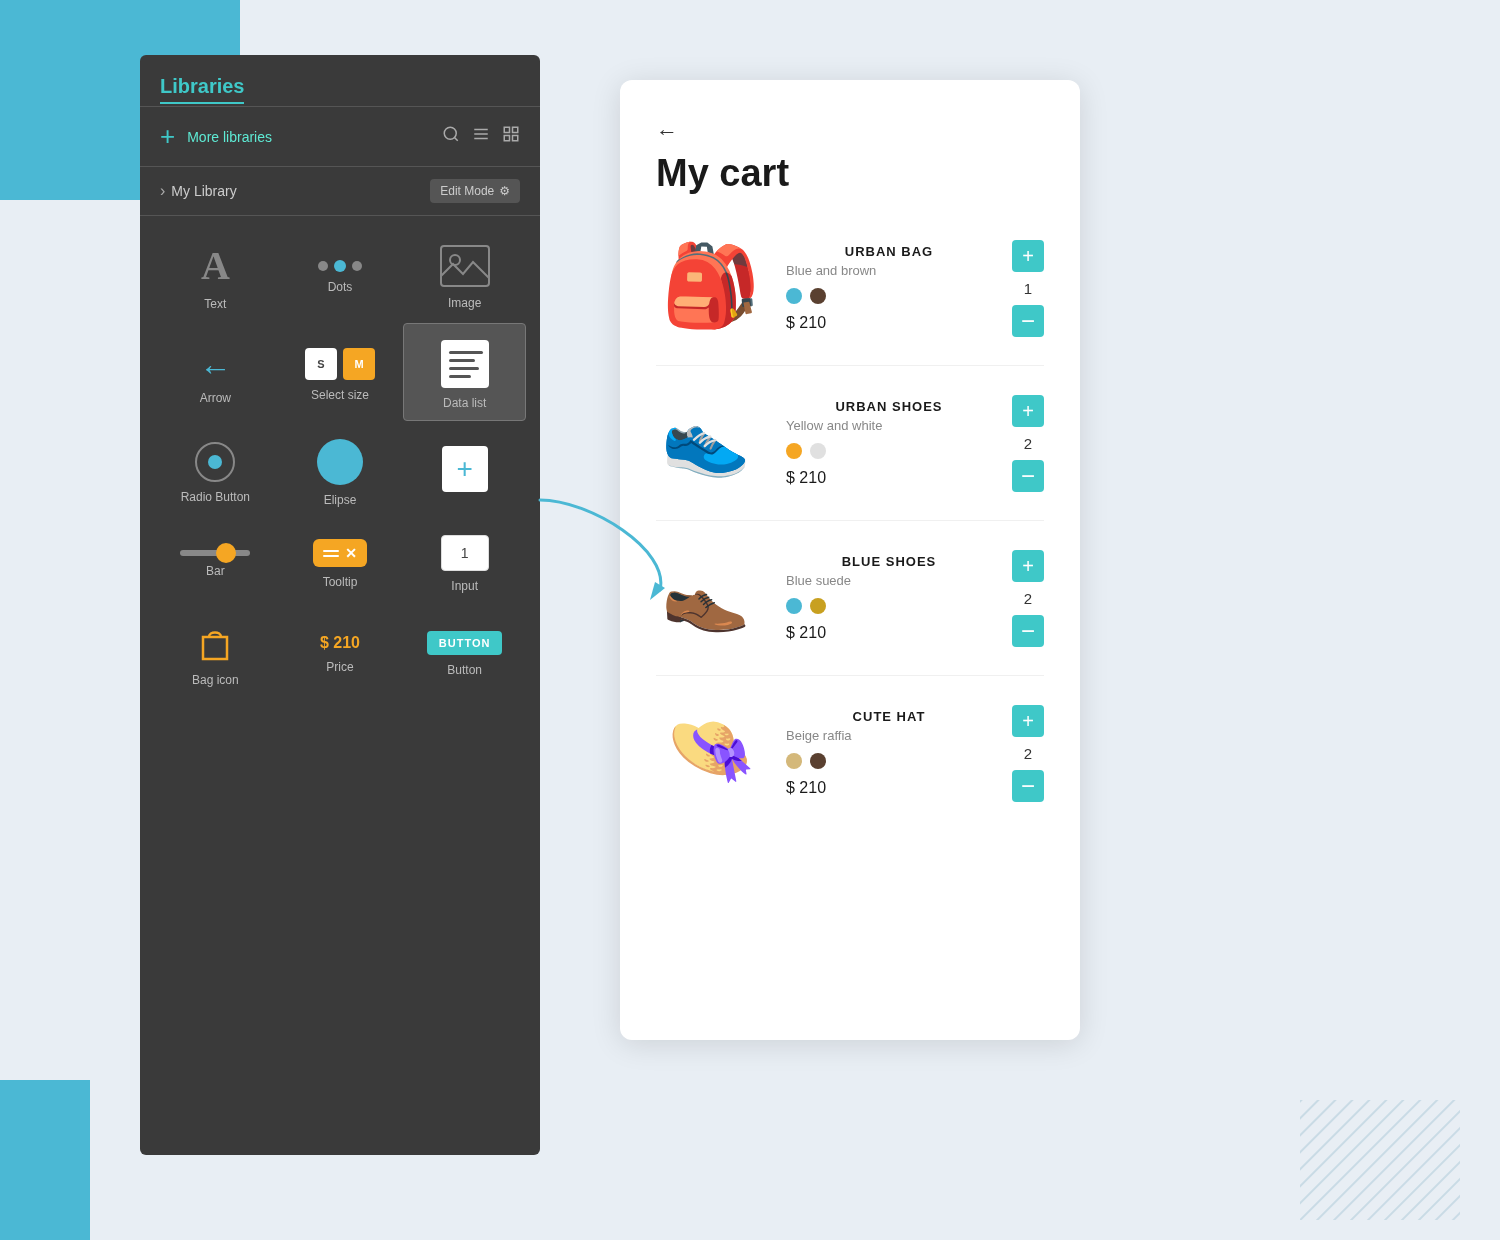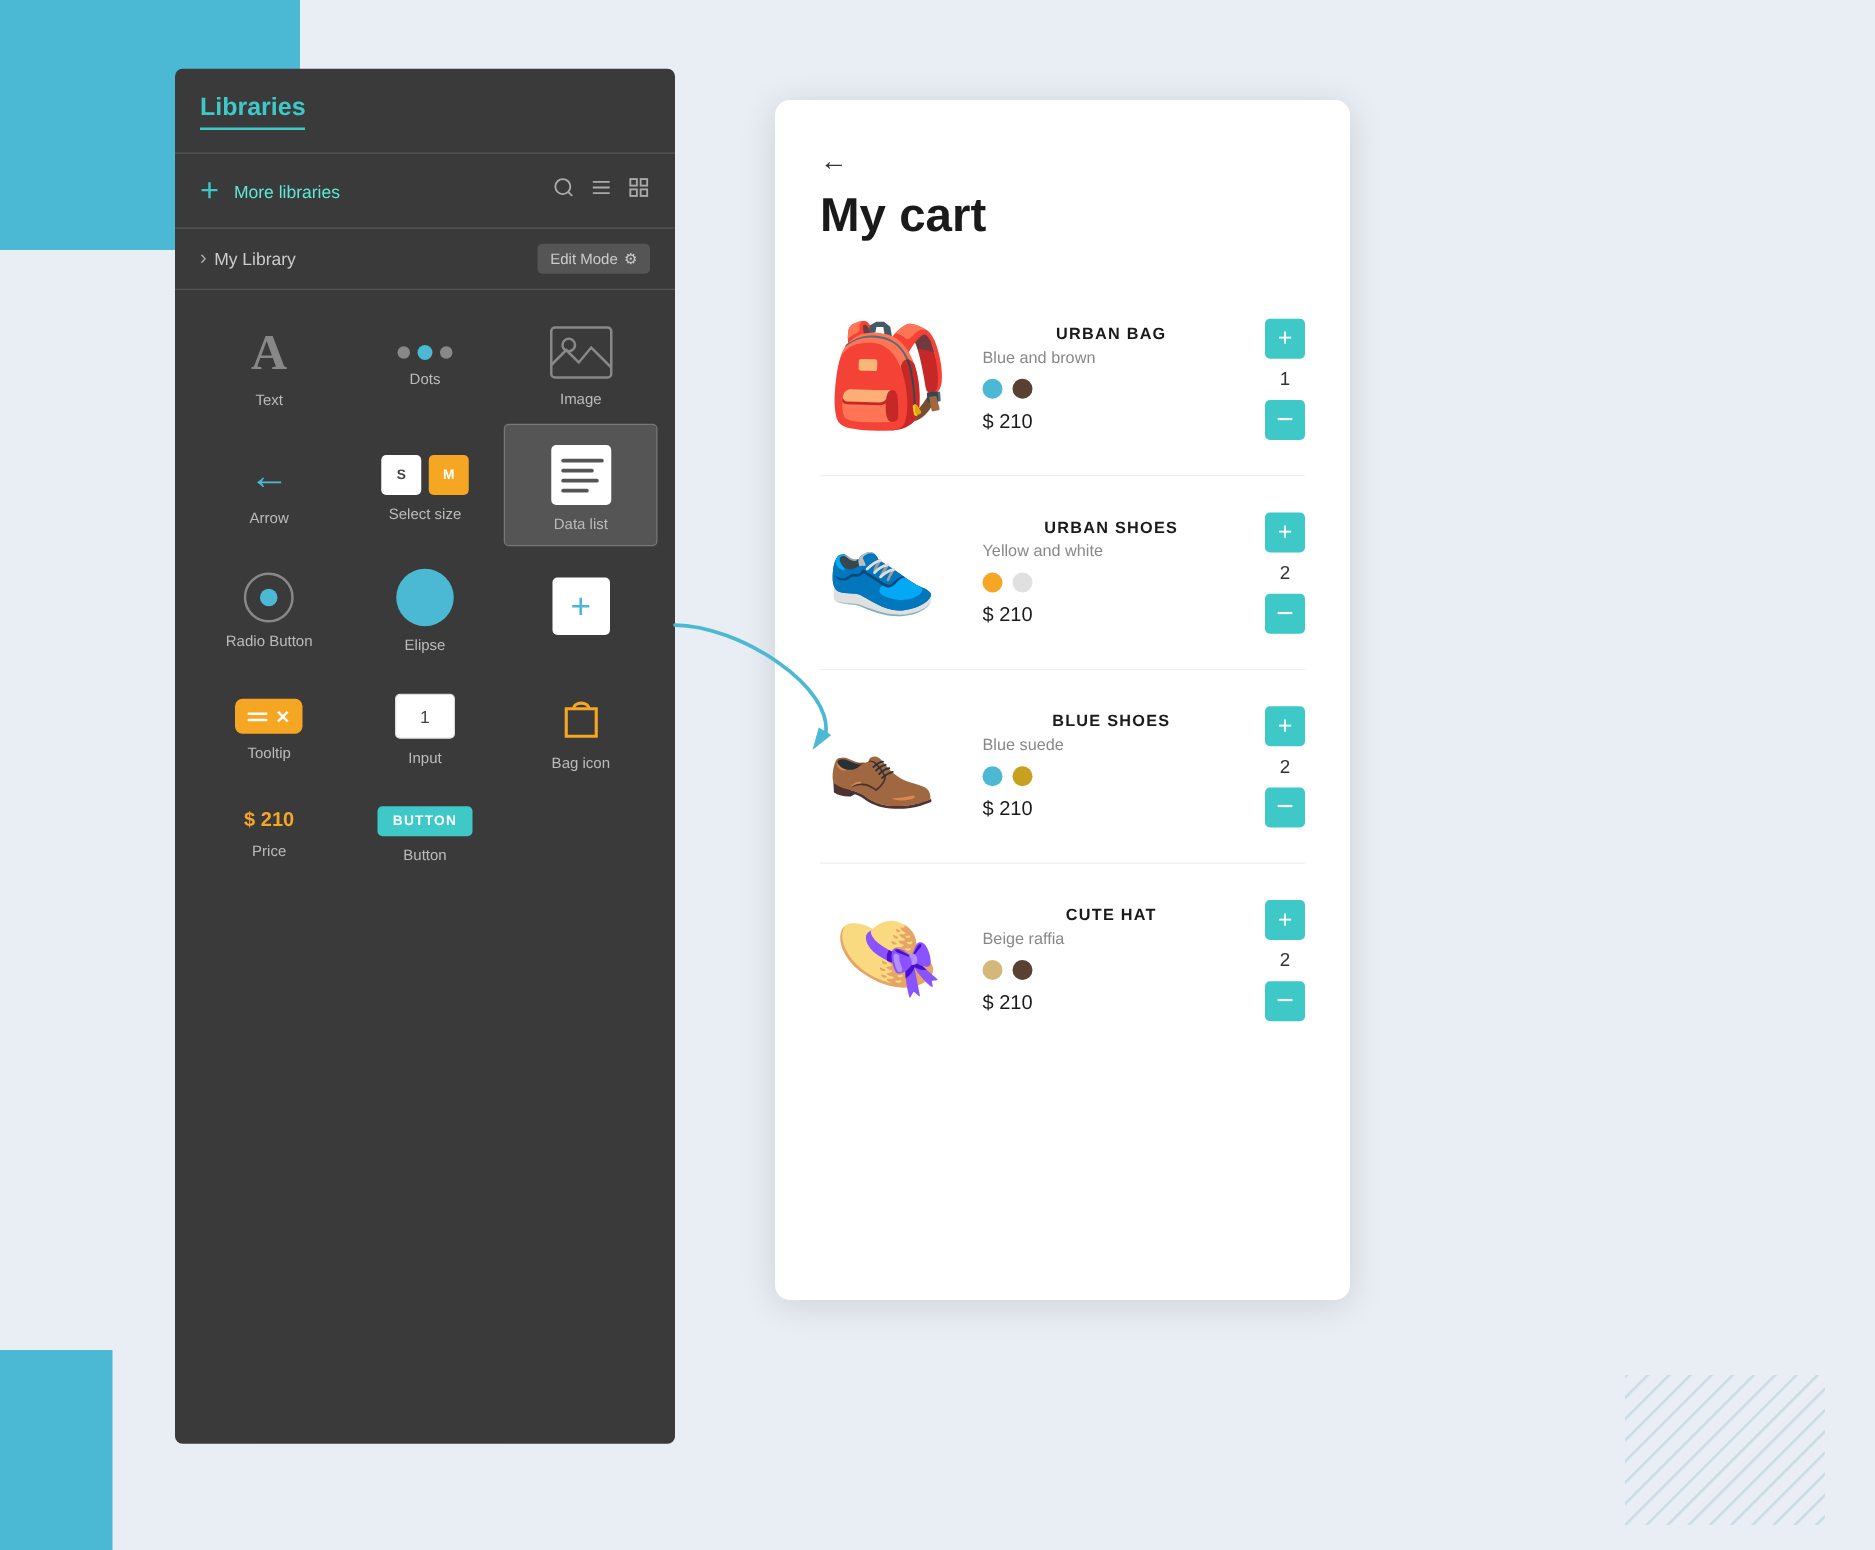--- a/index.html
+++ b/index.html
@@ -34,21 +34,21 @@
       top: 55px; left: 140px;
       width: 400px;
       height: 1100px;
       background: #3a3a3a;
       border-radius: 6px;
       z-index: 2;
       overflow: hidden;
     }
 
     .sidebar-header {
-      padding: 20px 20px 18px;
+      padding: 20px 20px 2px;
       border-bottom: 1px solid #555;
     }
     .sidebar-title {
       color: #3fc8c8;
       font-size: 20px;
       font-weight: 600;
       border-bottom: 2px solid #3fc8c8;
       display: inline-block;
       padding-bottom: 4px;
     }
@@ -285,21 +285,21 @@
       font-size: 22px;
       color: #333;
       cursor: pointer;
       margin-bottom: 10px;
       display: block;
     }
     .cart-title {
       font-size: 38px;
       font-weight: 800;
       color: #1a1a1a;
-      margin-bottom: 31px;
+      margin-bottom: 16px;
     }
 
     
     .cart-item {
       display: flex;
       align-items: center;
       gap: 20px;
       padding: 22px 0;
       border-bottom: 1px solid #f0f0f0;
     }
@@ -506,20 +506,28 @@
       <span class="component-label">Elipse</span>
     </div>
 
     <div class="component-item">
       <div class="component-icon">
         <div class="plus-btn-icon">+</div>
       </div>
       <span class="component-label"></span>
     </div>
 
+    <div class="component-item">
+      <div class="component-icon">
+        <div class="bar-slider">
+          <div class="bar-thumb"></div>
+        </div>
+      </div>
+      <span class="component-label">Bar</span>
+    </div>
 
     <div class="component-item">
       <div class="component-icon">
         <div class="tooltip-icon">
           <div class="tooltip-lines">
             <div class="tooltip-line"></div>
             <div class="tooltip-line"></div>
           </div>
           <span class="tooltip-x">✕</span>
         </div>

